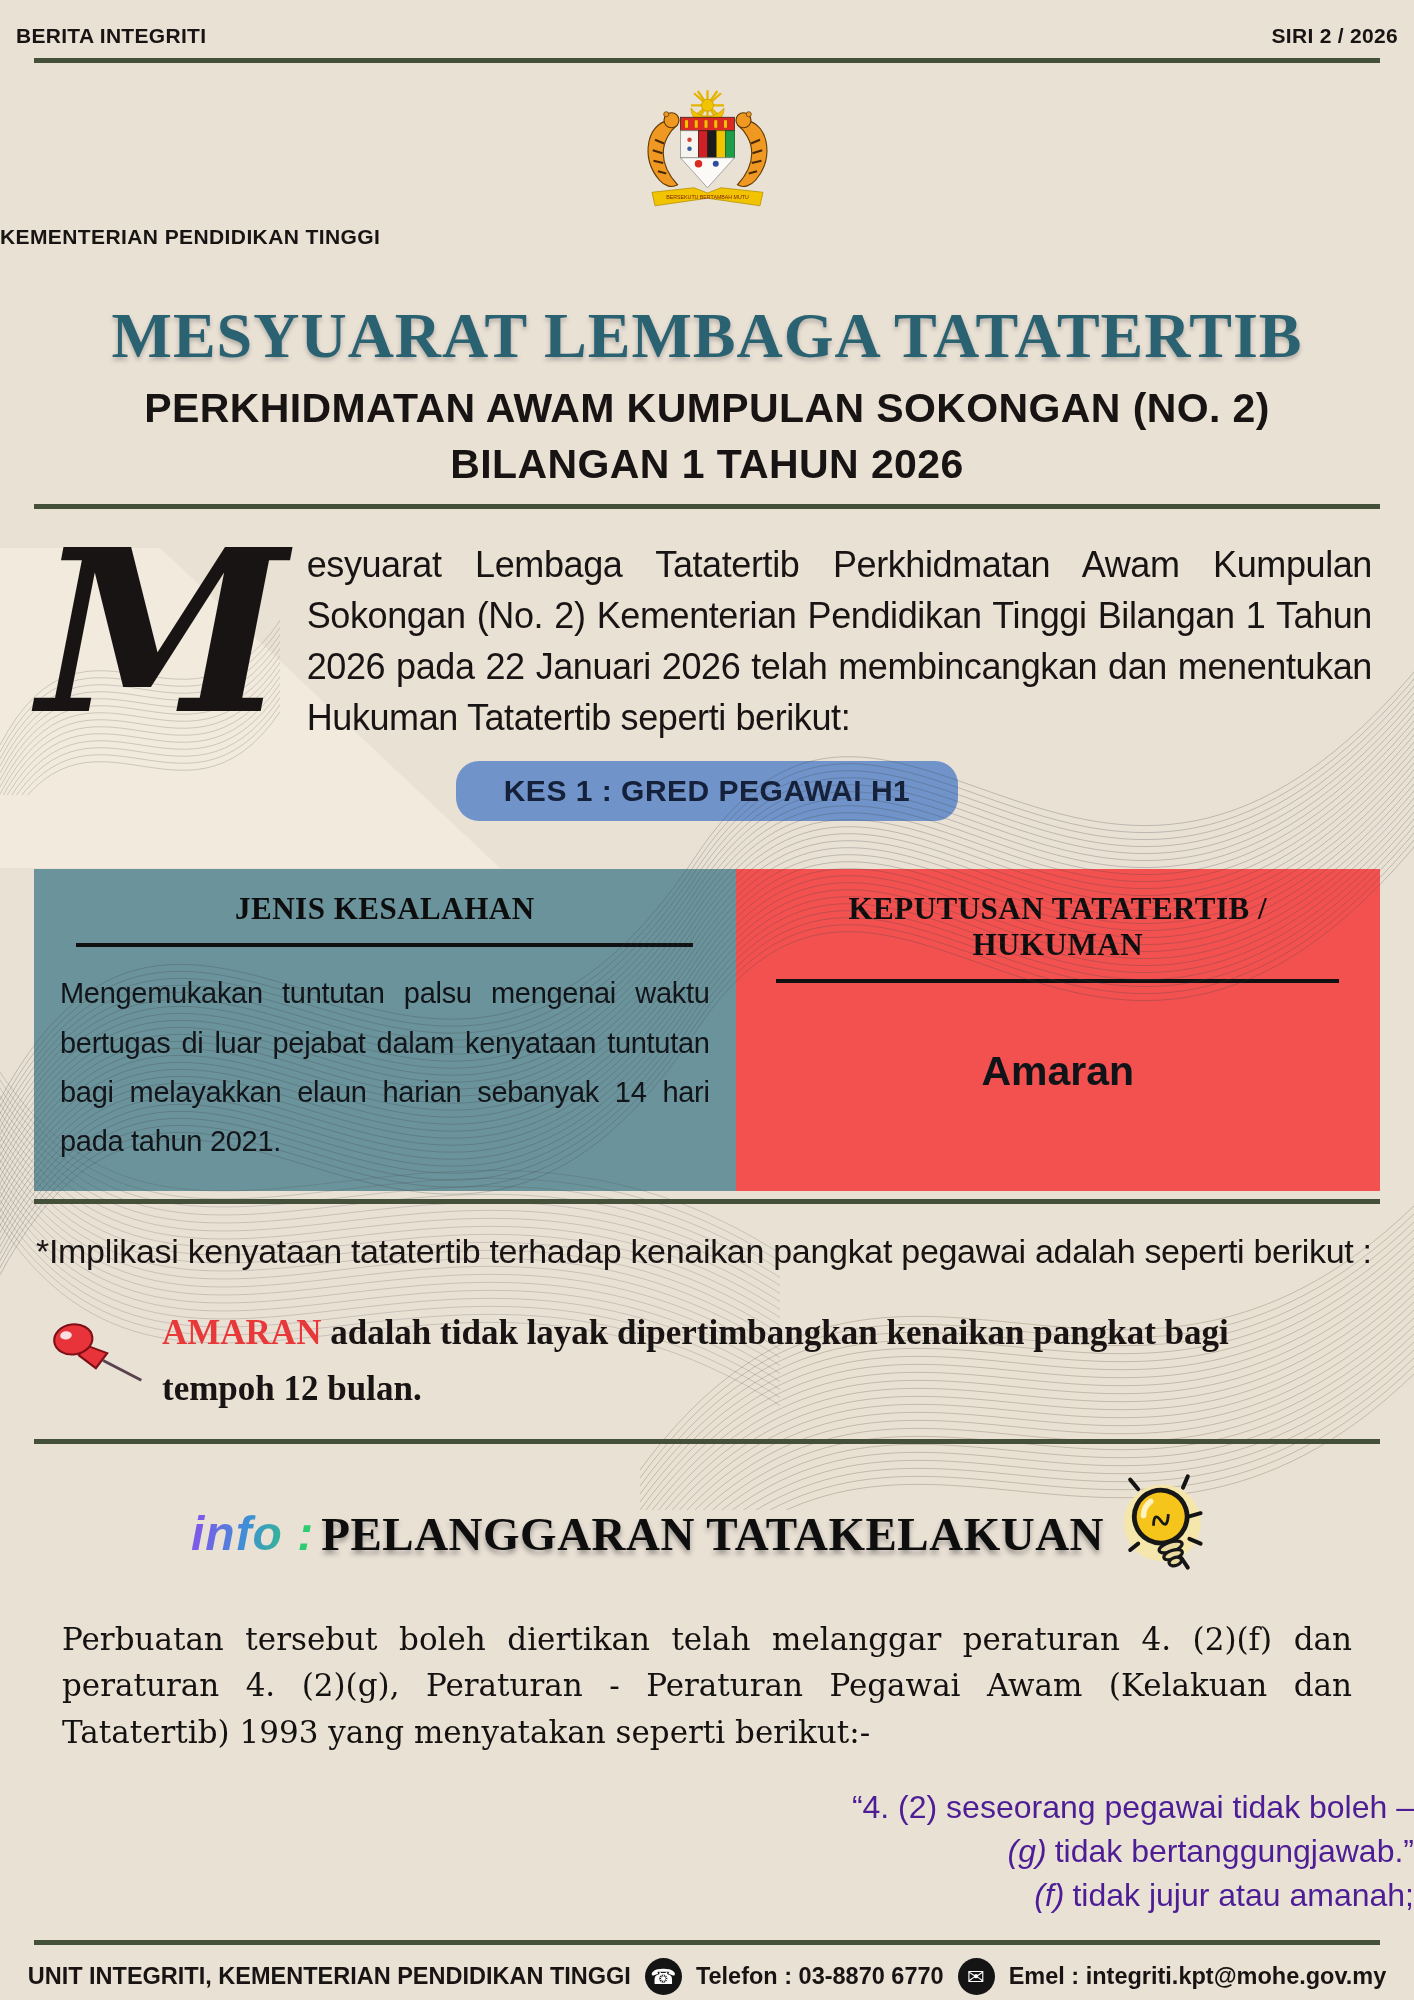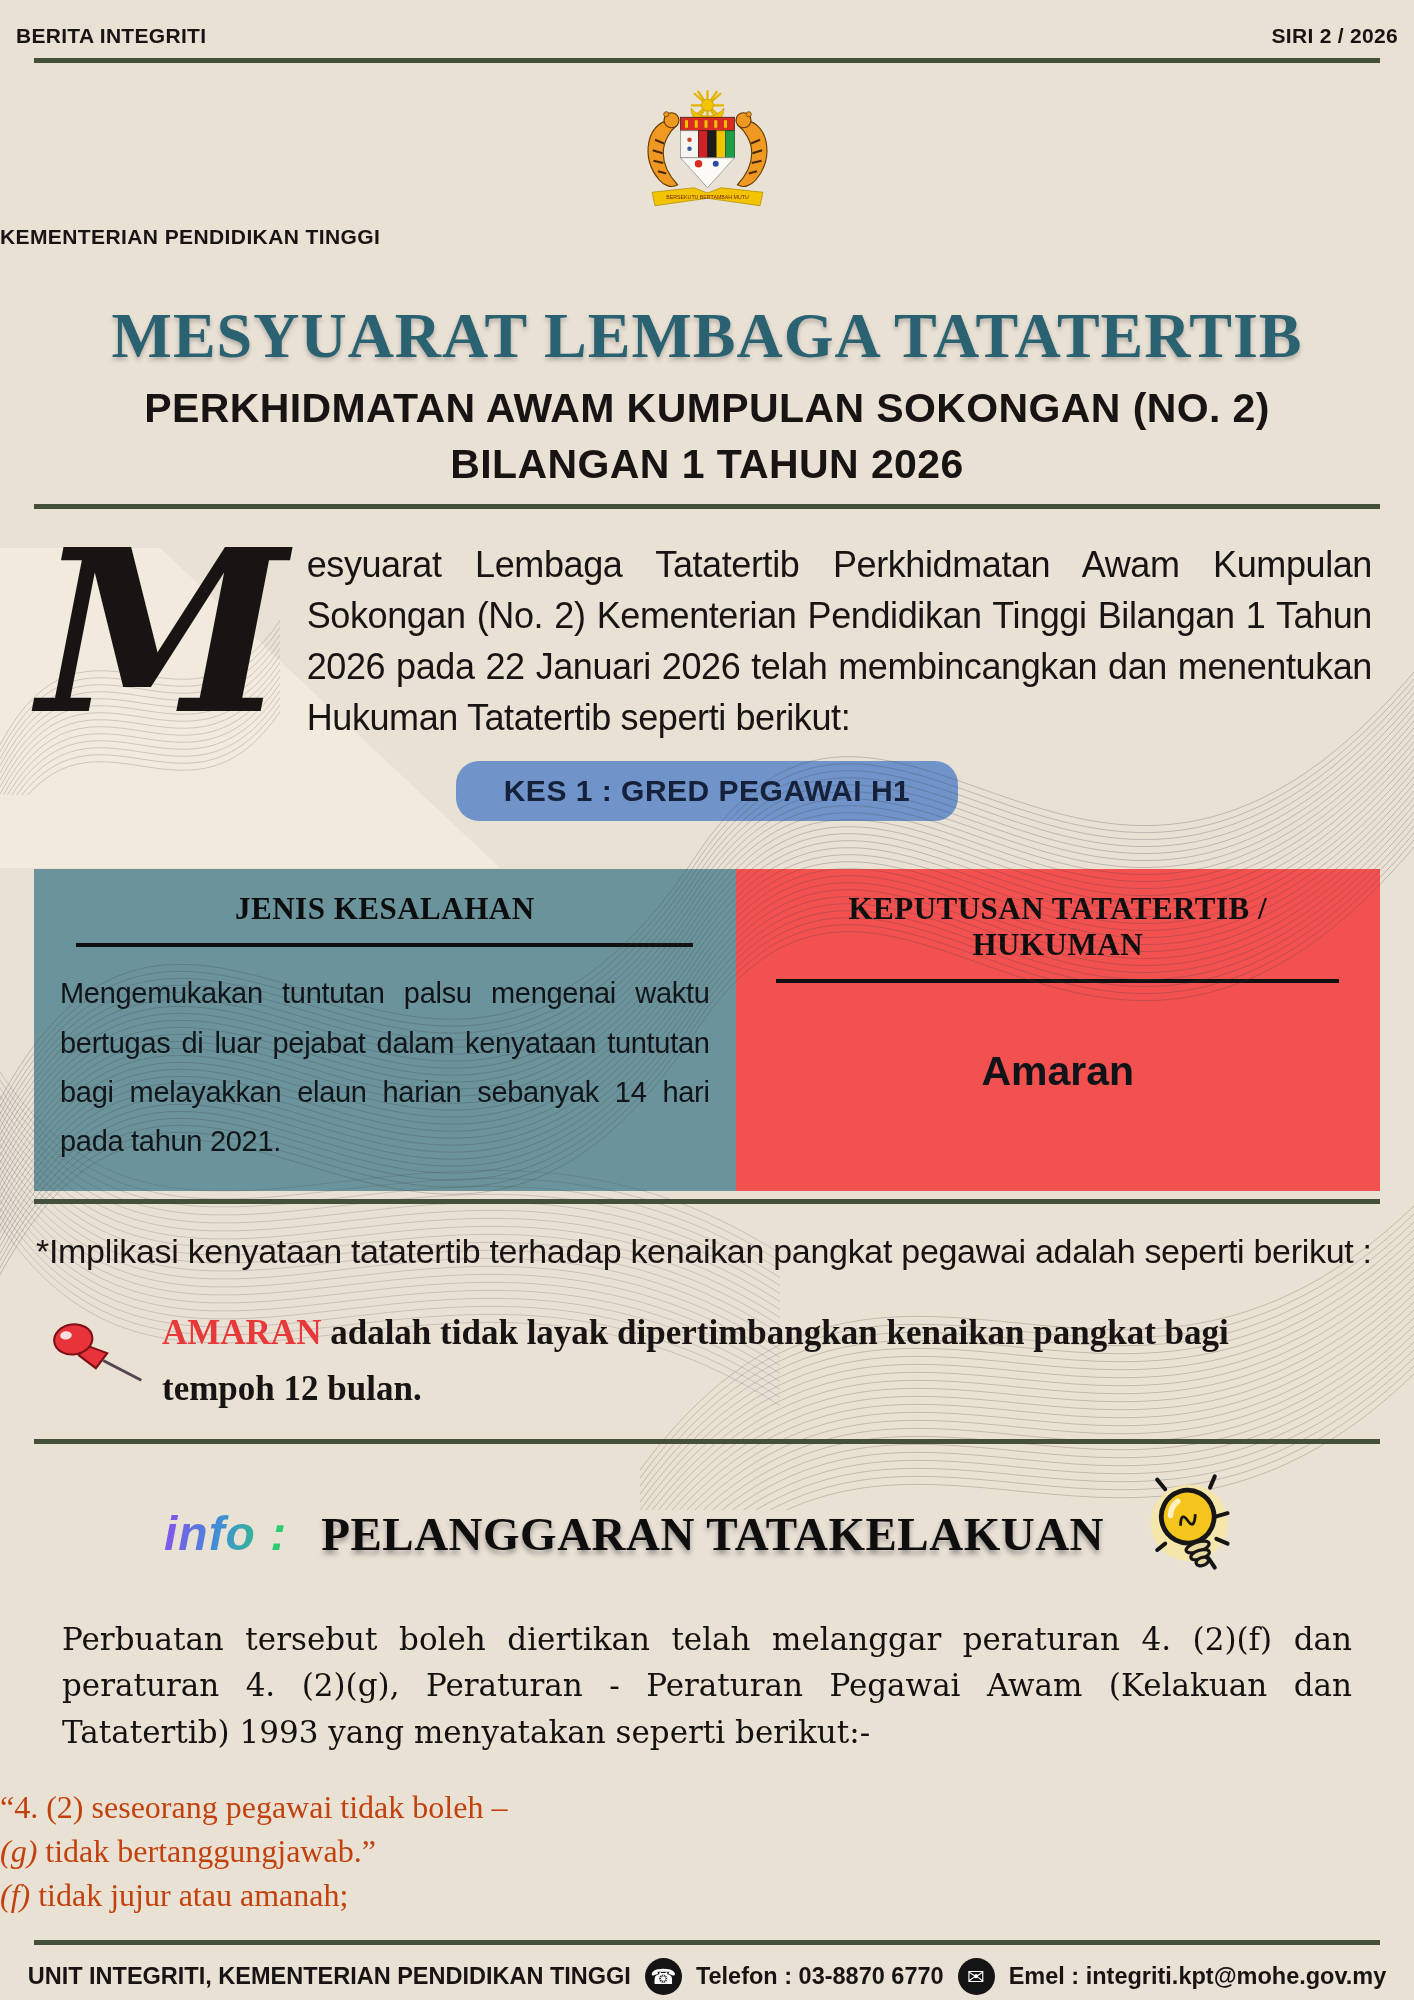--- a/index.html
+++ b/index.html
@@ -50,33 +50,33 @@
   .amaran{flex:1;display:flex;align-items:center;justify-content:center;
     font-weight:bold;font-size:41px;color:#101418;padding-bottom:30px}
   
   .implead{margin:28px 36px 0;font-size:34px;letter-spacing:-0.3px;position:relative;z-index:3}
   .pinrow{margin:34px 44px 0;display:flex;gap:18px;position:relative;z-index:3}
   .pinrow svg{flex:none;margin-top:2px}
   .pintext{font-family:"Liberation Serif","DejaVu Serif",serif;font-weight:bold;
     font-size:35px;line-height:1.6;max-width:1180px}
   .red{color:#e8393a}
   
-  .inforow{margin-top:26px;display:flex;align-items:center;justify-content:center;gap:34px;position:relative;z-index:3}
+  .inforow{margin-top:26px;display:flex;align-items:center;justify-content:center;gap:7px;position:relative;z-index:3}
   .infoword{
     font-style:italic;font-weight:bold;font-size:48px;letter-spacing:1px;
     background:linear-gradient(100deg,#7b5be8 10%,#3f8fd6 45%,#2ecc71 90%);
     -webkit-background-clip:text;background-clip:text;color:transparent;
   }
   .infotitle{font-family:"Liberation Serif","DejaVu Serif",serif;font-weight:bold;
     font-size:47px;letter-spacing:.5px;color:#0e0e0e;
     text-shadow:0 4px 5px rgba(60,60,60,.45)}
   .violation{margin:18px 62px 0;font-family:"DejaVu Serif",serif;font-size:31px;
     line-height:1.5;text-align:justify;color:#141210;position:relative;z-index:3}
-  .quote{margin-top:30px;text-align:left;font-family:Liberation Serif, serif;
-    font-size:32px;line-height:1.38;color:#c2410c;position:relative;z-index:3}
+  .quote{margin-top:30px;text-align:right;font-family:Liberation Sans, sans-serif;
+    font-size:32px;line-height:1.38;color:#4c1d95;position:relative;z-index:3}
   .qmarker{font-style:italic;margin-right:8px}
   
   .footer-rule{position:absolute;left:34px;right:34px;top:1940px;height:5px;background:#44503a;z-index:3}
   .footer-row{position:absolute;left:0;right:0;top:1958px;display:flex;justify-content:center;
     align-items:center;gap:14px;font-weight:bold;font-size:23.5px;z-index:3}
   .fico{width:37px;height:37px;border-radius:50%;background:#141414;color:#fff;
     display:flex;align-items:center;justify-content:center;font-size:21px;
     font-family:"DejaVu Sans",sans-serif;flex:none}
   
   .wave{position:absolute;pointer-events:none;z-index:2}

